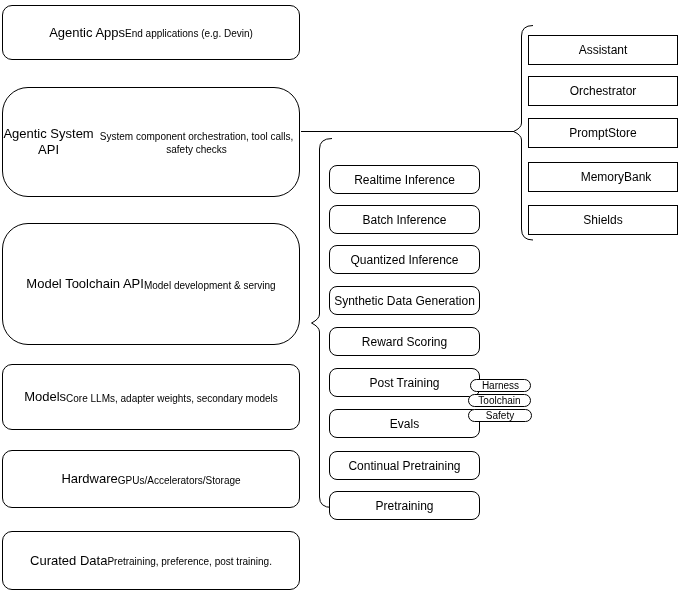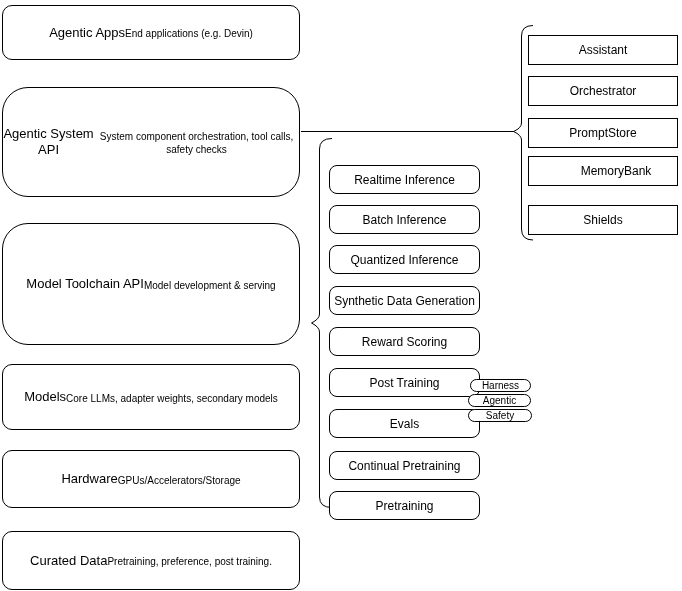--- a/index.html
+++ b/index.html
@@ -59,22 +59,22 @@
   <div class="node mid-box" style="top:185px;">Batch Inference</div>
   <div class="node mid-box" style="top:225px;">Quantized Inference</div>
   <div class="node mid-box" style="top:266px;">Synthetic Data Generation</div>
   <div class="node mid-box" style="top:307px;">Reward Scoring</div>
   <div class="node mid-box" style="top:348px;">Post Training</div>
   <div class="node mid-box" style="top:389px;">Evals</div>
   <div class="node mid-box" style="top:431px;">Continual Pretraining</div>
   <div class="node mid-box" style="top:471px;">Pretraining</div>
 
   <div class="pill" style="left:470px;top:379px;width:61px;height:13px;">Harness</div>
-  <div class="pill" style="left:468px;top:394px;width:63px;height:13px;">Agentic</div>
+  <div class="pill" style="left:468px;top:394px;width:63px;height:13px;">Toolchain</div>
   <div class="pill" style="left:468px;top:409px;width:64px;height:13px;">Safety</div>
 
   <div class="node right-box" style="top:35px;">Assistant</div>
   <div class="node right-box" style="top:76px;">Orchestrator</div>
   <div class="node right-box" style="top:118px;">PromptStore</div>
-  <div class="node right-box" style="top:156px;padding-left:26px;">MemoryBank</div>
+  <div class="node right-box" style="top:162px;padding-left:26px;">MemoryBank</div>
   <div class="node right-box" style="top:205px;">Shields</div>
 
 </div>
 
 </body></html>

